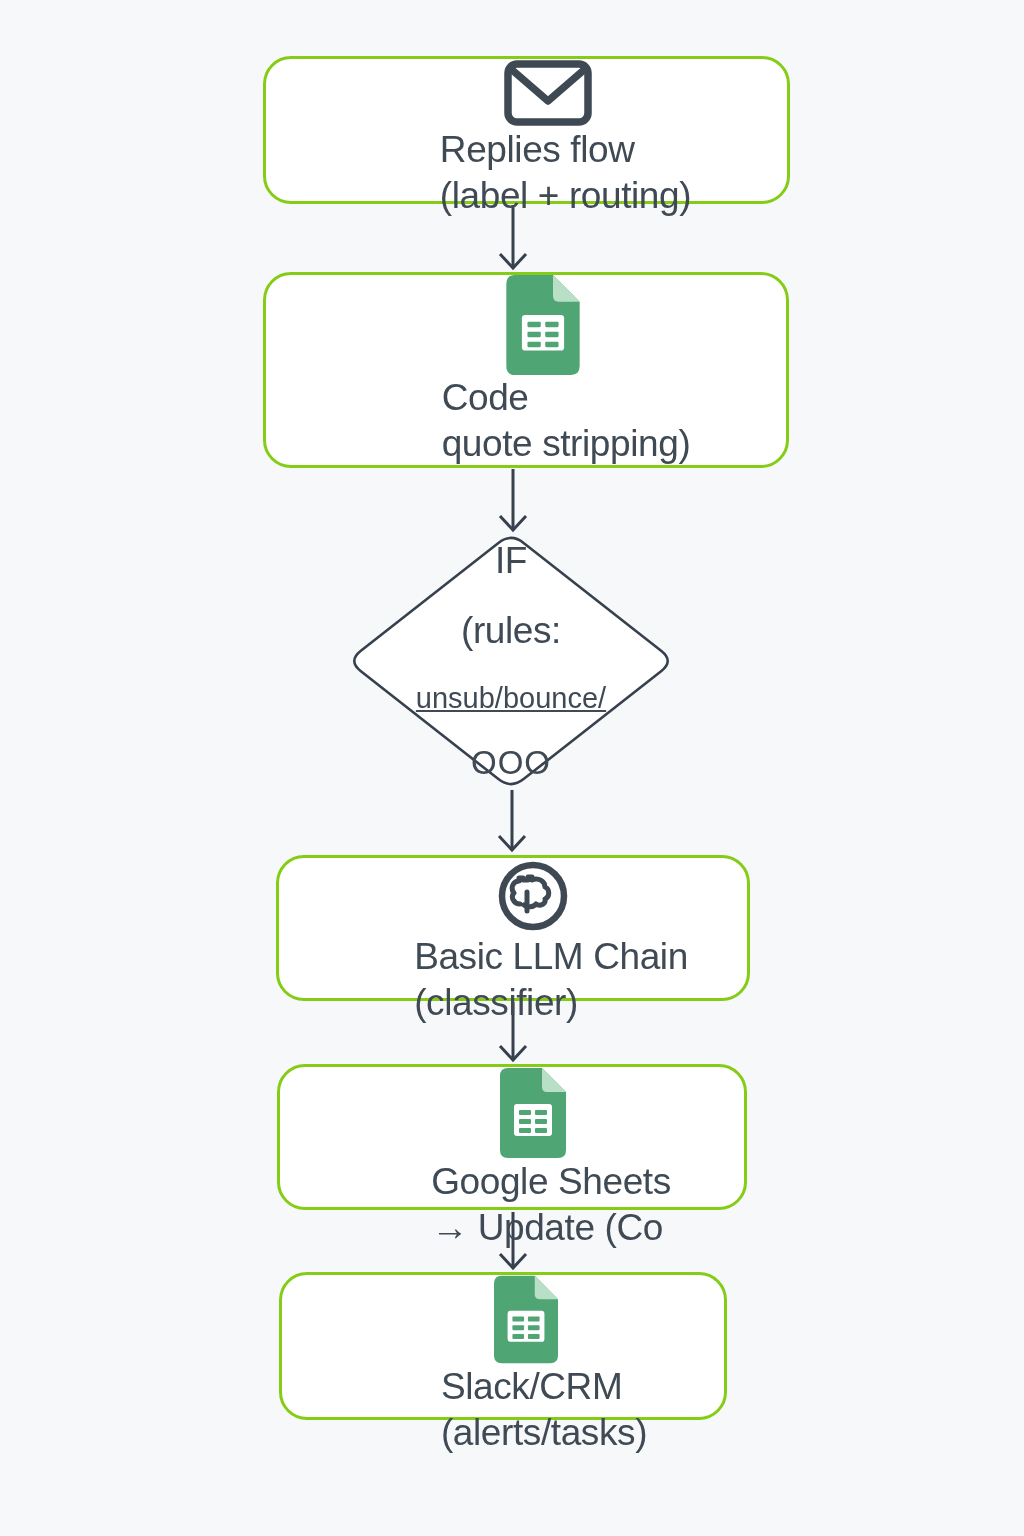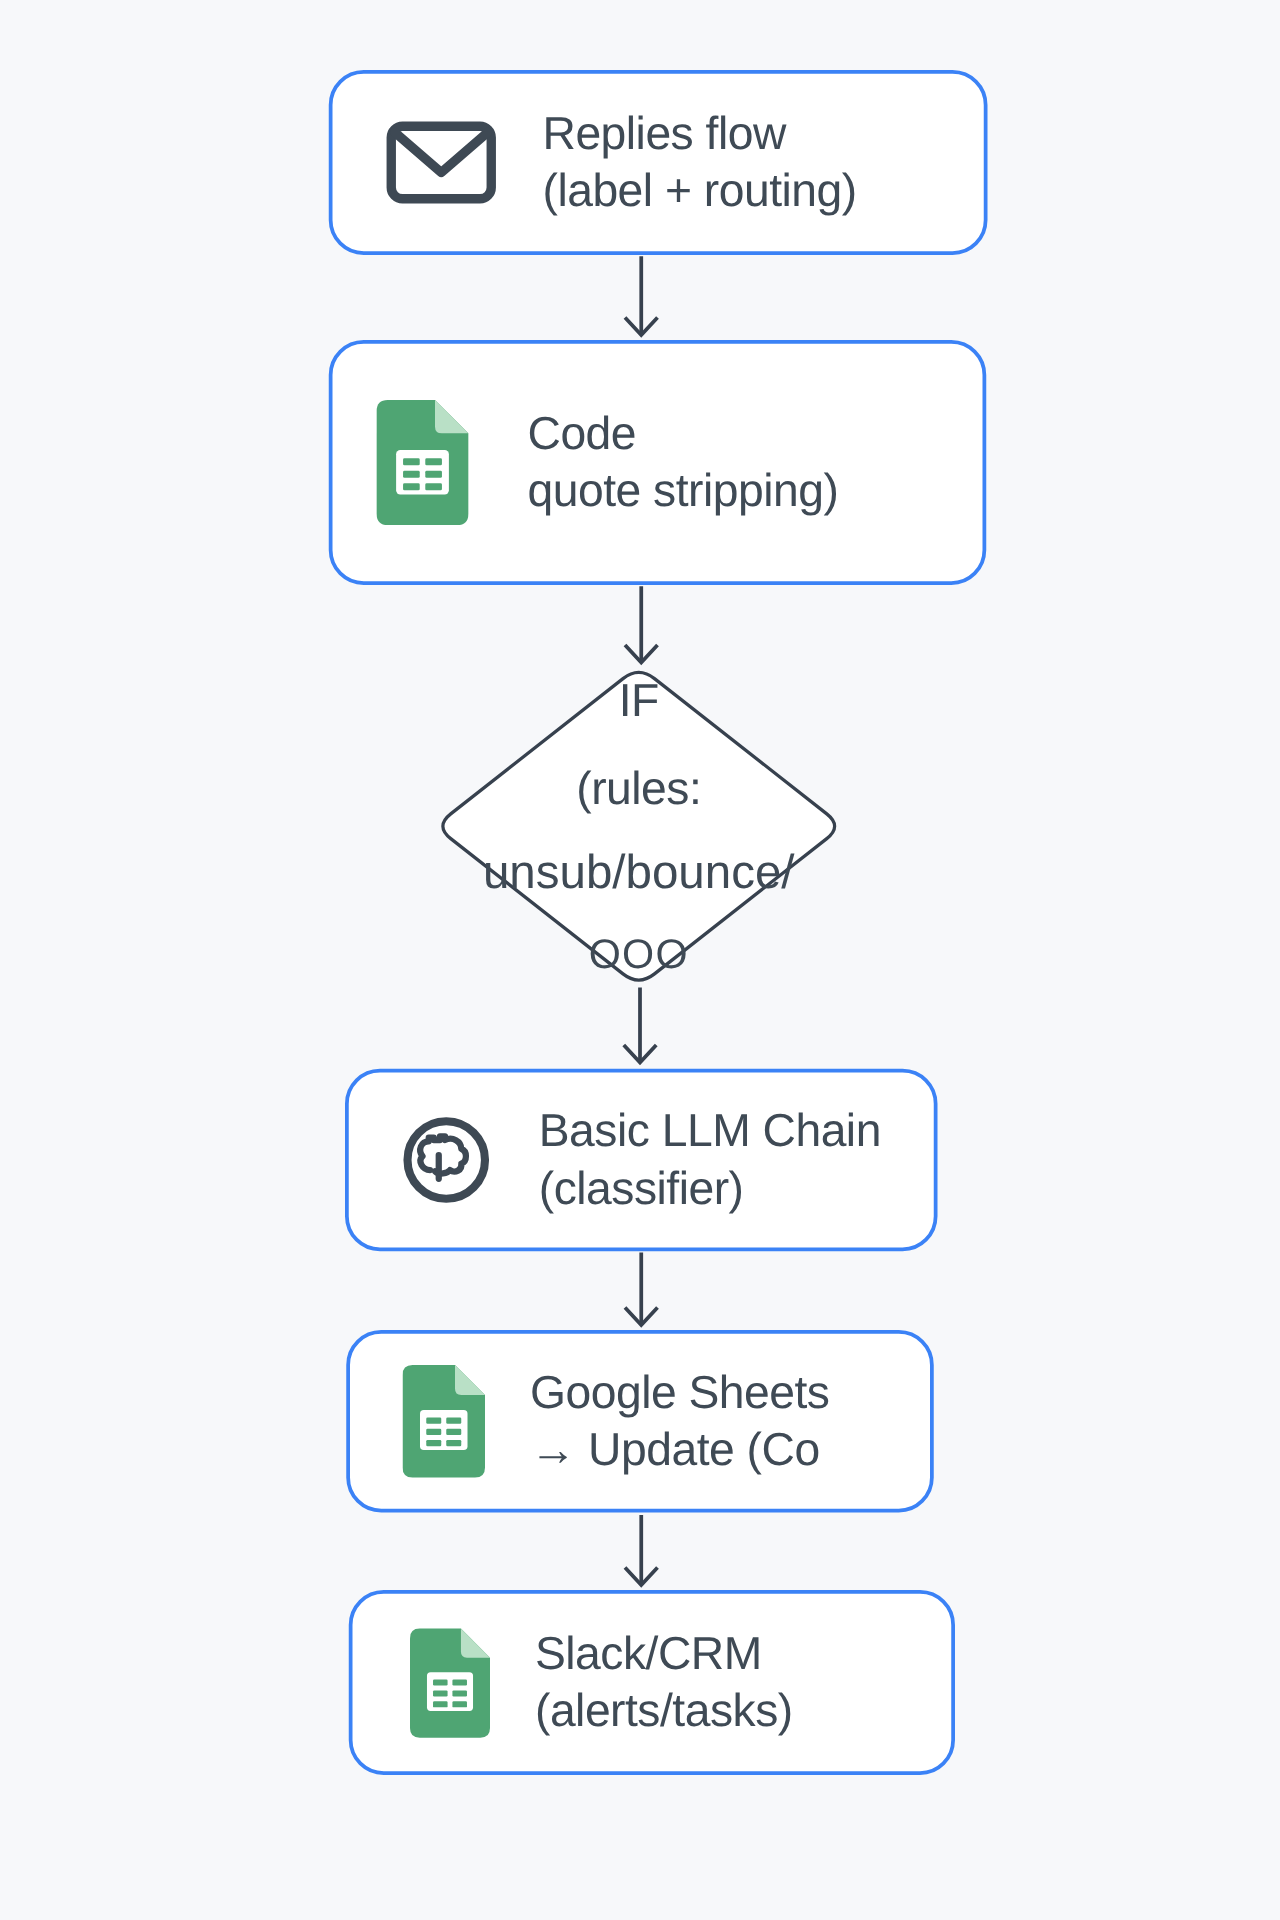--- a/index.html
+++ b/index.html
@@ -3,31 +3,31 @@
 <meta charset="utf-8">
 <style>
   html,body{margin:0;padding:0;background:#f7f8fa;}
   .canvas{
     position:relative;width:1024px;height:1536px;background:#f7f8fa;overflow:hidden;
     font-family:"Liberation Sans","DejaVu Sans",sans-serif;color:#3f4a55;
   }
   .connectors{position:absolute;left:0;top:0;width:1024px;height:1536px;}
   .node-box{
     position:absolute;box-sizing:border-box;background:#ffffff;
-    border:3px solid #3b82f6;border-radius:28px;
-    display:flex;flex-direction:row;align-items:center;
+    border:3px solid #84cc16;border-radius:28px;
+    display:flex;flex-direction:column;align-items:center;
   }
   .icon{flex:0 0 auto;display:flex;align-items:center;justify-content:center;}
   .label{display:flex;flex-direction:column;justify-content:center;}
   .line{font-size:37px;line-height:46px;font-weight:500;letter-spacing:-0.4px;white-space:nowrap;}
   .diamond-label{
     position:absolute;display:flex;flex-direction:column;align-items:center;justify-content:center;
     text-align:center;
   }
-  .line-small{font-size:38px;line-height:40px;font-weight:500;white-space:nowrap;}
+  .line-small{font-size:29px;line-height:40px;font-weight:500;white-space:nowrap;text-decoration:underline;}
   .line-ooo{font-size:33px;line-height:42px;font-weight:500;letter-spacing:1px;white-space:nowrap;}
 </style>
 </head>
 <body>
 
 <div class="canvas">
 
   <svg class="connectors" viewBox="0 0 1024 1536" fill="none" stroke="#37414e">
 
     <g stroke-width="3">
@@ -129,21 +129,21 @@
             <rect x="35" y="60" width="12" height="5" rx="1"></rect>
         </g>
       </svg>
     </span>
     <div class="label" style="margin-left:36px;">
       <div class="line">Google Sheets</div>
       <div class="line">→ Update (Co</div>
     </div>
   </div>
 
-  <div class="node-box" style="left:279px;top:1272px;width:485px;height:148px;padding-left:46px;">
+  <div class="node-box" style="left:279px;top:1272px;width:448px;height:148px;padding-left:46px;">
     <span class="icon" style="width:64px;">
       <svg width="64" height="89" viewBox="0 0 66 90">
         <path d="M8 0 H42 L66 24 V82 Q66 90 58 90 H8 Q0 90 0 82 V8 Q0 0 8 0 Z" fill="#4fa573"></path>
         <path d="M42 0 L66 24 H47 Q42 24 42 19 Z" fill="#b9e0c6"></path>
         <rect x="14" y="36" width="38" height="32" rx="3" fill="#ffffff"></rect>
         <g fill="#4fa573">
           <rect x="19" y="42" width="12" height="5" rx="1"></rect>
             <rect x="35" y="42" width="12" height="5" rx="1"></rect>
           <rect x="19" y="51" width="12" height="5" rx="1"></rect>
             <rect x="35" y="51" width="12" height="5" rx="1"></rect>

